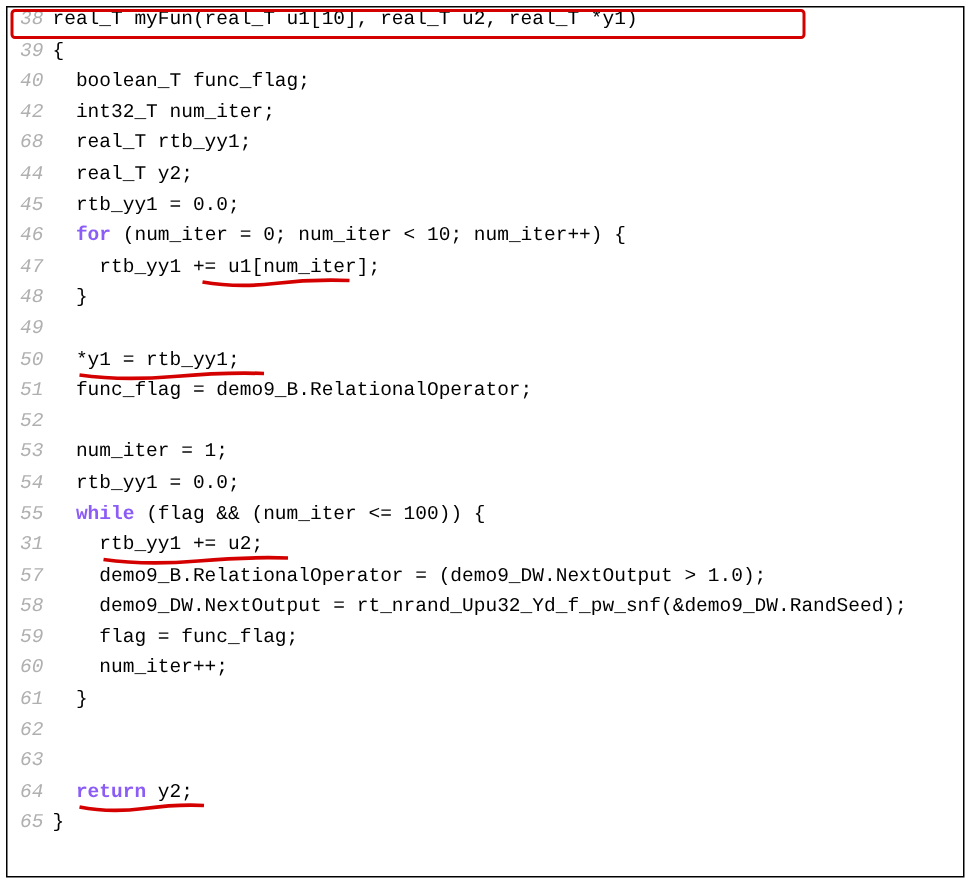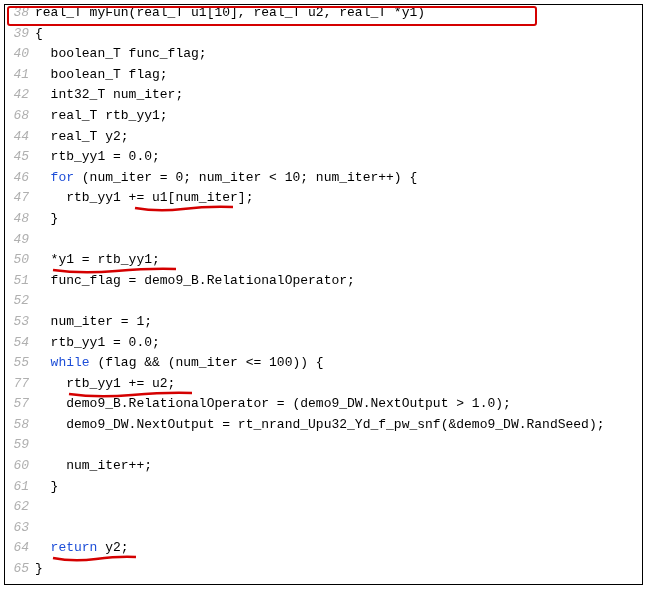--- a/index.html
+++ b/index.html
@@ -32,21 +32,21 @@
     font-style: italic;
     padding-right: 6px;
     flex-shrink: 0;
     user-select: none;
   }
   .code {
     color: #000000;
     position: relative;
     text-align: center;
   }
-  .kw { color: #1d4ed8; font-weight: normal; }
+  .kw { color: #8b5cf6; font-weight: bold; }
   .highlight-box {
     position: absolute;
     border: 2px solid #d40000;
     border-radius: 3px;
     top: 1px;
     left: 2px;
     height: 20px;
     width: 530px;
     pointer-events: none;
     z-index: 5;
@@ -68,24 +68,20 @@
     <span class="ln">38</span>
     <span class="code">real_T myFun(real_T u1[10], real_T u2, real_T *y1)</span>
   </div>
   <div class="line">
     <span class="ln">39</span>
     <span class="code">{</span>
   </div>
   <div class="line">
     <span class="ln">40</span>
     <span class="code">  boolean_T func_flag;</span>
-  </div>
-  <div class="line">
-    <span class="ln">41</span>
-    <span class="code">  boolean_T flag;</span>
   </div>
   <div class="line">
     <span class="ln">42</span>
     <span class="code">  int32_T num_iter;</span>
   </div>
   <div class="line">
     <span class="ln">68</span>
     <span class="code">  real_T rtb_yy1;</span>
   </div>
   <div class="line">
@@ -135,36 +131,37 @@
   </div>
   <div class="line">
     <span class="ln">54</span>
     <span class="code">  rtb_yy1 = 0.0;</span>
   </div>
   <div class="line">
     <span class="ln">55</span>
     <span class="code"><span>  </span><span class="kw">while</span><span> (flag &amp;&amp; (num_iter &lt;= 100)) {</span></span>
   </div>
   <div class="line">
-    <span class="ln">77</span>
+    <span class="ln">31</span>
     <span class="code">    rtb_yy1 += u2;</span>
     <svg class="underline-svg" style="left:62px;top:14px" width="130" height="10">
         <path d="M2 4 Q 30 8 65 5 T 125 3" stroke="#d40000" stroke-width="2.5" fill="none"></path>
       </svg>
   </div>
   <div class="line">
     <span class="ln">57</span>
     <span class="code">    demo9_B.RelationalOperator = (demo9_DW.NextOutput &gt; 1.0);</span>
   </div>
   <div class="line">
     <span class="ln">58</span>
     <span class="code">    demo9_DW.NextOutput = rt_nrand_Upu32_Yd_f_pw_snf(&amp;demo9_DW.RandSeed);</span>
   </div>
   <div class="line">
     <span class="ln">59</span>
+    <span class="code">    flag = func_flag;</span>
   </div>
   <div class="line">
     <span class="ln">60</span>
     <span class="code">    num_iter++;</span>
   </div>
   <div class="line">
     <span class="ln">61</span>
     <span class="code">  }</span>
   </div>
   <div class="line">

